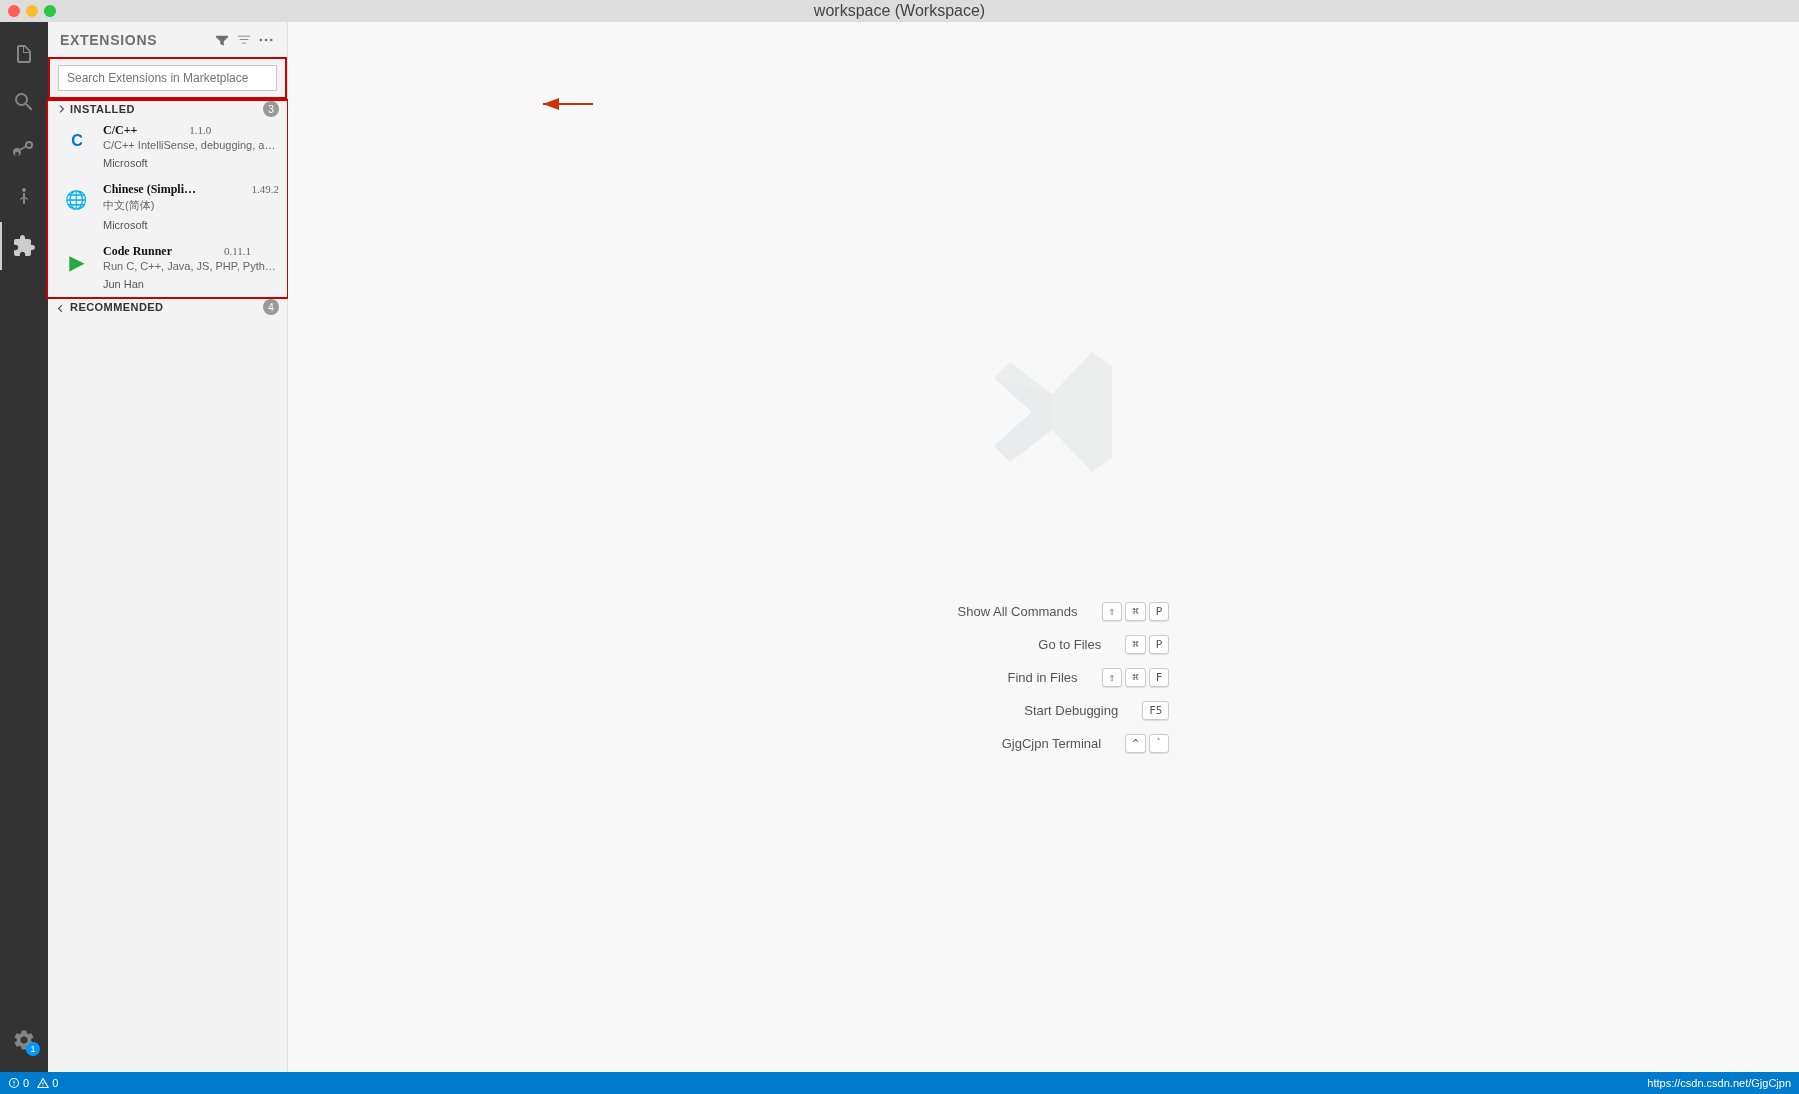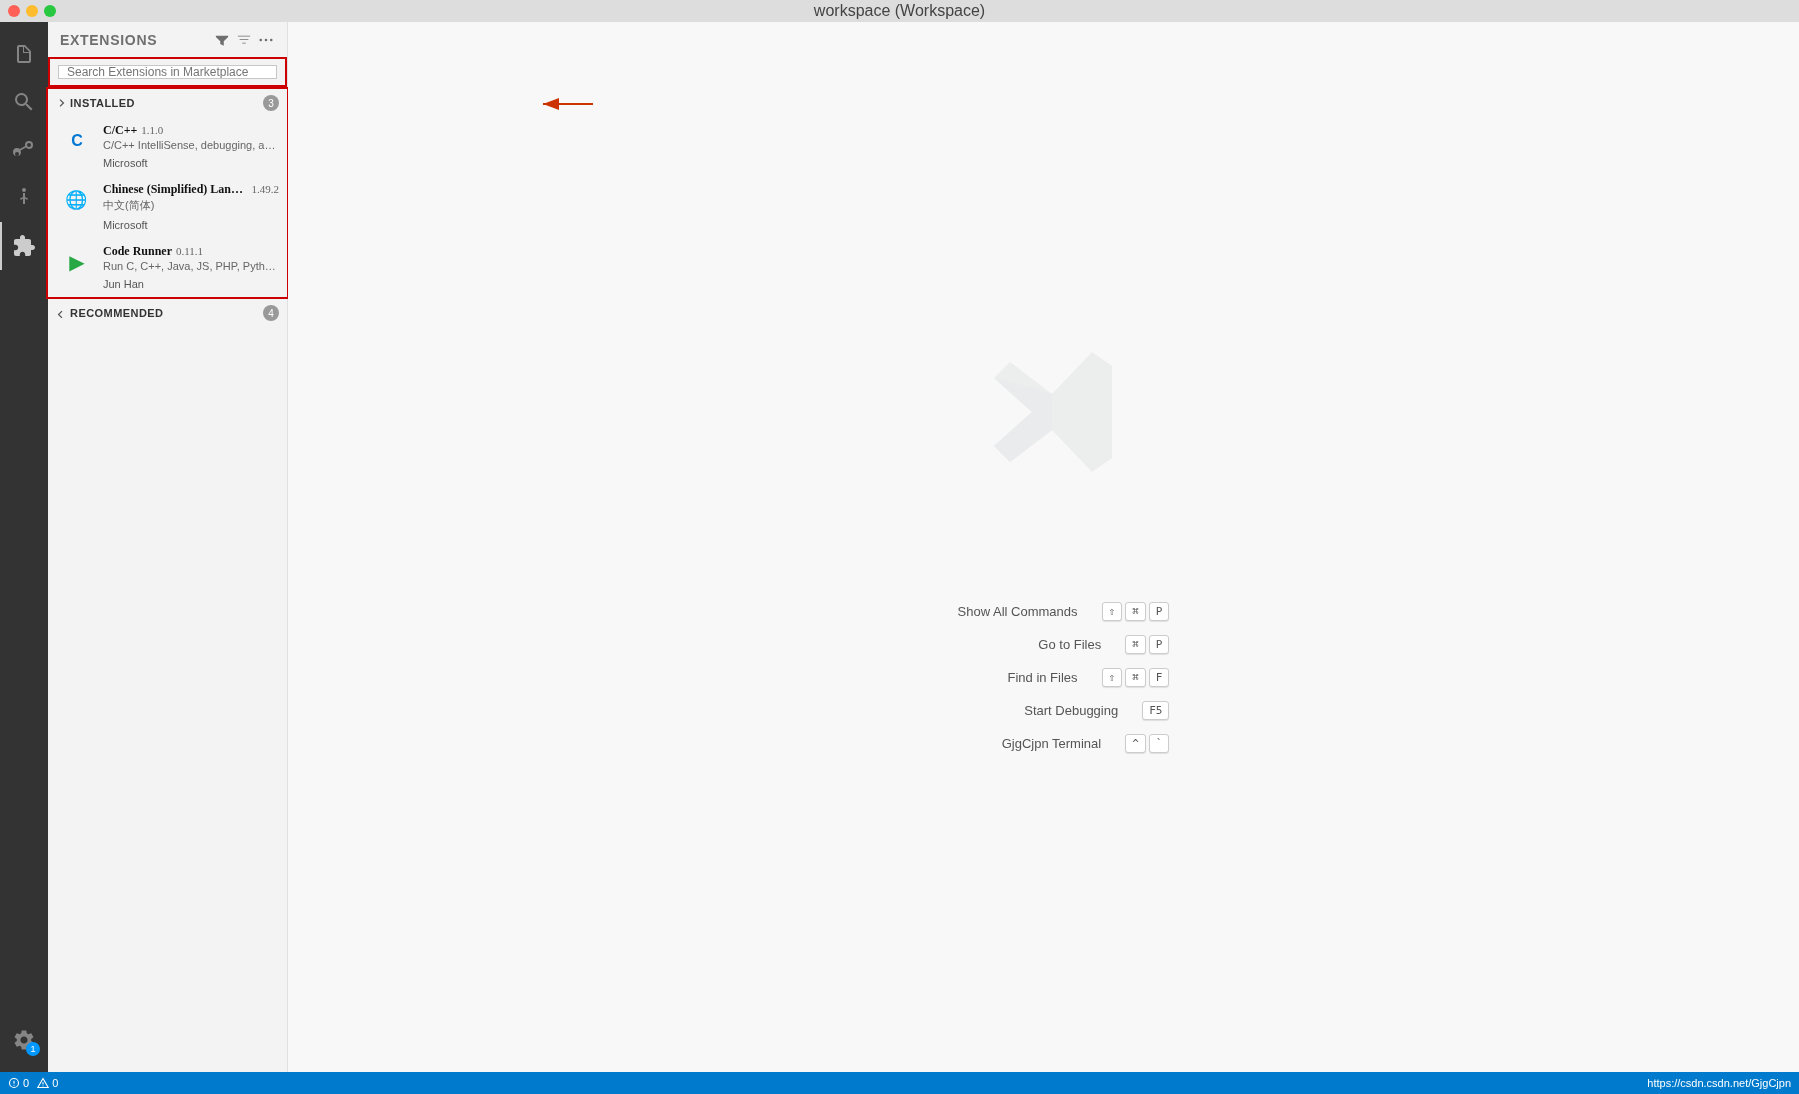--- a/index.html
+++ b/index.html
@@ -148,39 +148,39 @@
       border-radius: 2px;
     }
 
     .search-box-wrapper {
       padding: 6px 8px;
       background: #f3f3f3;
       border: 2px solid #cc0000;
     }
     .search-box {
       width: 100%;
-      height: 14px;
+      height: 26px;
       background: white;
       border: 1px solid #c7c7c7;
       border-radius: 0;
       padding: 0 8px;
       font-size: 12px;
       color: #333;
       outline: none;
     }
 
     
     .section {
       flex-shrink: 0;
     }
     .section-header {
       display: flex;
       align-items: center;
       justify-content: space-between;
-      padding: 6px 8px;
+      padding: 0 8px;
       cursor: pointer;
       background: #f3f3f3;
     }
     .section-header-left {
       display: flex;
       align-items: center;
       gap: 4px;
     }
     .section-title {
       font-size: 11px;
@@ -242,20 +242,21 @@
       font-weight: 600;
       color: #111;
       white-space: nowrap;
       overflow: hidden;
       text-overflow: ellipsis;
     }
     .ext-version {
       font-size: 11px;
       color: #666;
       white-space: nowrap;
+      margin-left: 48px;
     }
     .ext-desc {
       font-size: 11px;
       color: #666;
       white-space: nowrap;
       overflow: hidden;
       text-overflow: ellipsis;
       margin-top: 1px;
     }
     .ext-publisher-row {

